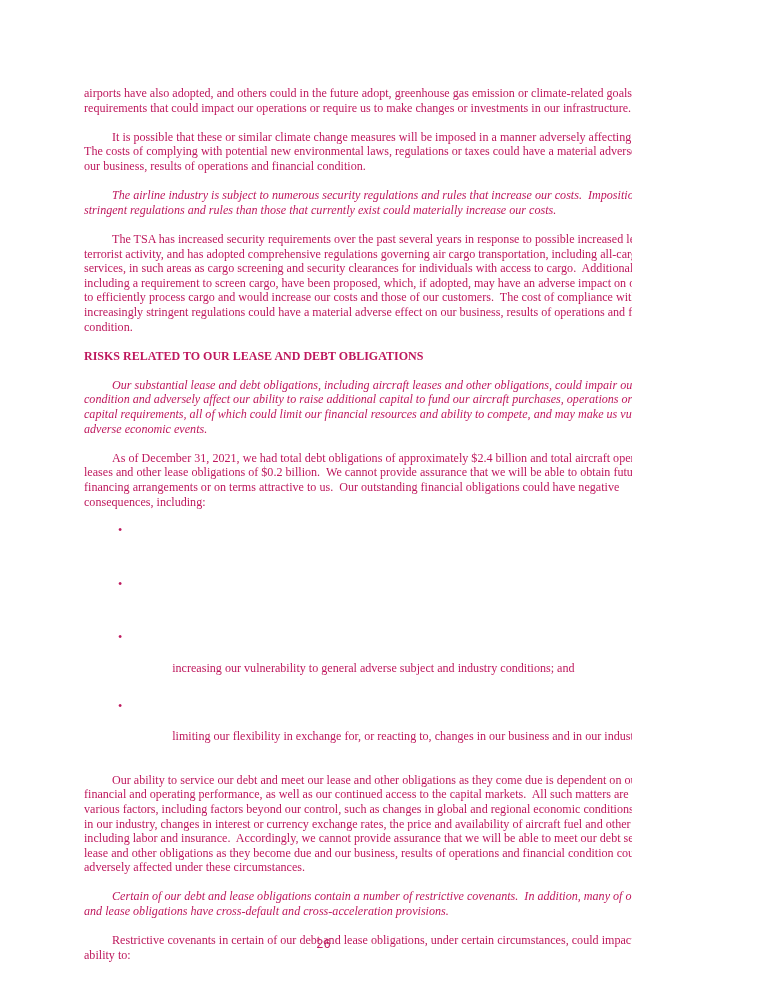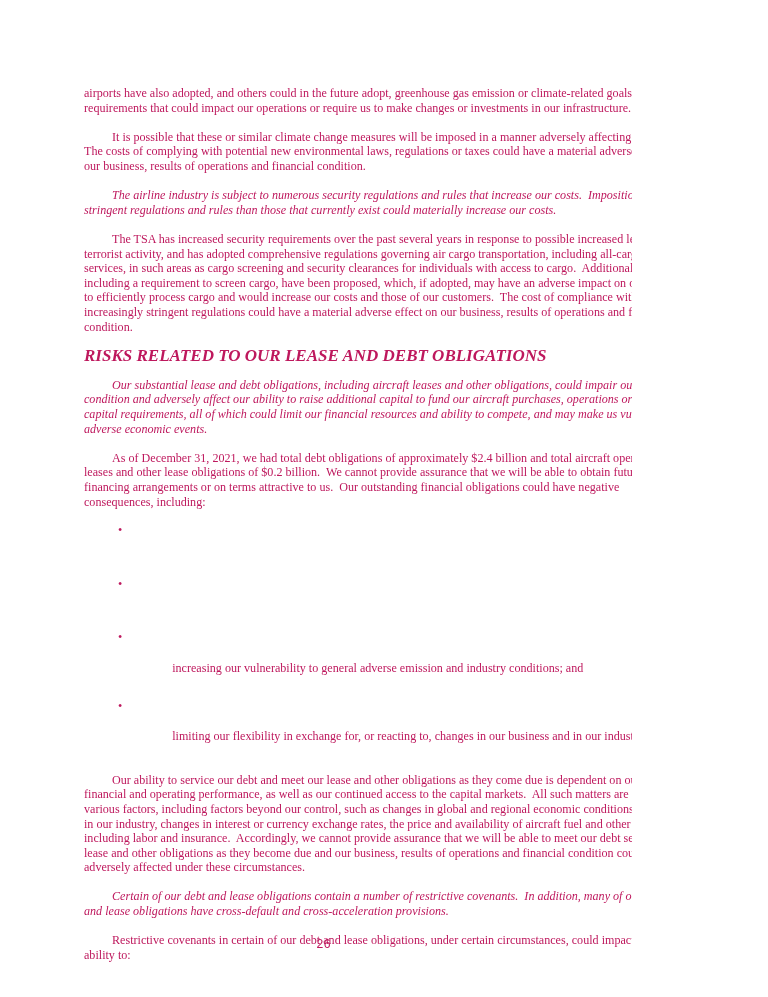--- a/index.html
+++ b/index.html
@@ -28,23 +28,22 @@
   .para {
     margin: 0 0 14.6px 0;
     white-space: pre-wrap;
     text-align: left;
   }
   .indent { text-indent: 28px; }
   .emph { font-weight: 400; font-style: italic; }
   .heading {
     font-weight: 700;
     margin: 0 0 14.6px 0;
-    font-size: 17px;
+    font-size: 12px;
     line-height: 14.6px;
-    font-style: italic;
   }
   .bullet-list {
     list-style: none;
     margin: 0 0 14.6px 0;
     padding: 0;
   }
   .bullet-item {
     position: relative;
     padding-left: 64px;
     white-space: pre-wrap;
@@ -87,21 +86,21 @@
 
     <ul class="bullet-list">
       <li class="bullet-item">
         <span class="bullet-marker">•</span>
       </li>
       <li class="bullet-item">
         <span class="bullet-marker">•</span>
       </li>
       <li class="bullet-item">
         <span class="bullet-marker">•</span>
-        <span>increasing our vulnerability to general adverse emission and industry conditions; and</span>
+        <span>increasing our vulnerability to general adverse subject and industry conditions; and</span>
       </li>
       <li class="bullet-item">
         <span class="bullet-marker">•</span>
         <span>limiting our flexibility in exchange for, or reacting to, changes in our business and in our industry.</span>
       </li>
     </ul>
 
     <p class="para indent">Our ability to service our debt and meet our lease and other obligations as they come due is dependent on our future financial and operating performance, as well as our continued access to the capital markets.  All such matters are subject to various factors, including factors beyond our control, such as changes in global and regional economic conditions, changes in our industry, changes in interest or currency exchange rates, the price and availability of aircraft fuel and other costs, including labor and insurance.  Accordingly, we cannot provide assurance that we will be able to meet our debt service, lease and other obligations as they become due and our business, results of operations and financial condition could be adversely affected under these circumstances.</p>
 
     <p class="para indent emph">Certain of our debt and lease obligations contain a number of restrictive covenants.  In addition, many of our debt and lease obligations have cross-default and cross-acceleration provisions.</p>

